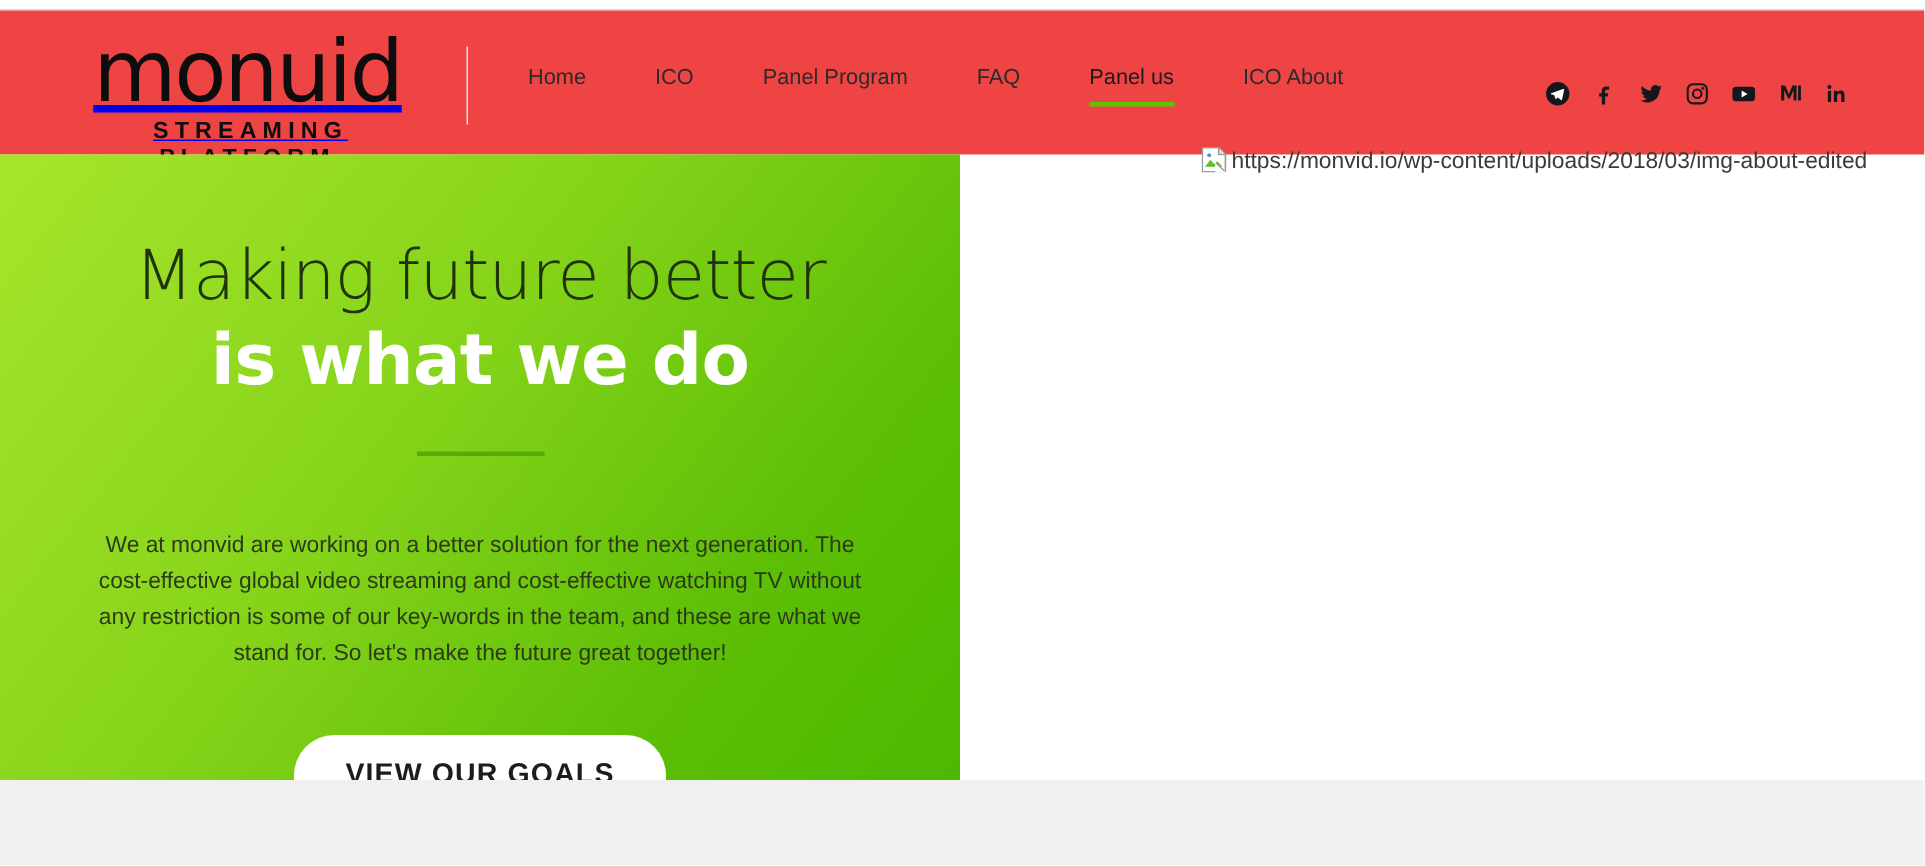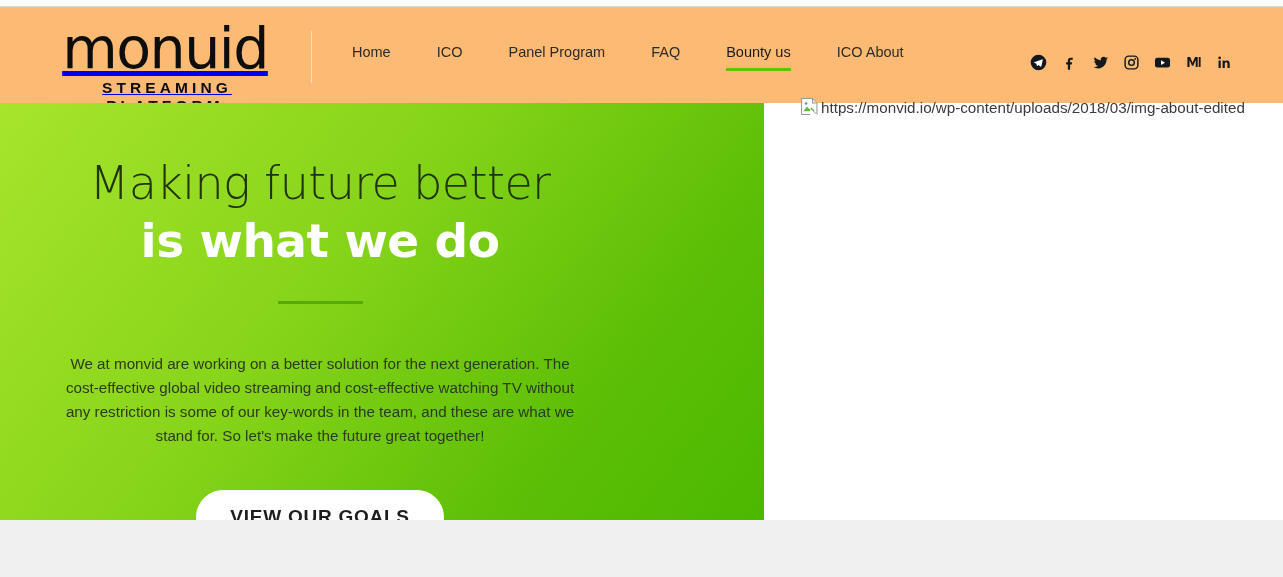--- a/index.html
+++ b/index.html
@@ -29,21 +29,21 @@
     background: #d9d9d9;
   }
 
   
   .site-header {
     position: absolute;
     top: 7px;
     left: 0;
     width: 1283px;
     height: 96px;
-    background: #fdba74;
+    background: #ef4444;
   }
 
   .brand {
     position: absolute;
     left: 40px;
     top: 12px;
     width: 250px;
     text-align: center;
     user-select: none;
   }
@@ -134,21 +134,21 @@
     text-decoration: none;
     cursor: pointer;
   }
   .social-link svg { display: block; fill: currentColor; }
 
   
   .hero {
     position: absolute;
     left: 0;
     top: 103px;
-    width: 764px;
+    width: 640px;
     height: 417px;
     background: linear-gradient(128deg, #a7e52c 0%, #86d41a 42%, #5dbf06 75%, #4cb800 100%);
     overflow: hidden;
   }
 
   .hero-inner {
     position: absolute;
     left: 0;
     top: 0;
     width: 640px;
@@ -268,21 +268,21 @@
       <span class="brand-tagline">STREAMING PLATFORM</span>
     </a>
 
     <div class="brand-divider"></div>
 
     <nav class="main-nav">
       <a class="nav-item" href="#">Home</a>
       <a class="nav-item" href="#">ICO</a>
       <a class="nav-item" href="#">Panel Program</a>
       <a class="nav-item" href="#">FAQ</a>
-      <a class="nav-item is-active" href="#">Bounty us</a>
+      <a class="nav-item is-active" href="#">Panel us</a>
       <a class="nav-item" href="#">ICO About</a>
     </nav>
 
     <div class="social-list">
 
       <a class="social-link" href="#">
         <svg width="17" height="17" viewBox="0 0 24 24" aria-hidden="true">
           <circle cx="12" cy="12" r="11"></circle>
           <path d="M17.6 7.3 5.9 11.6c-.6.2-.6.6-.1.8l2.9.9 1.1 3.4c.1.4.3.4.6.2l1.6-1.3 3.1 2.3c.6.3.9.1 1-.5l1.9-8.9c.1-.6-.2-.9-.4-.8z" fill="#ffffff"></path>
         </svg>

